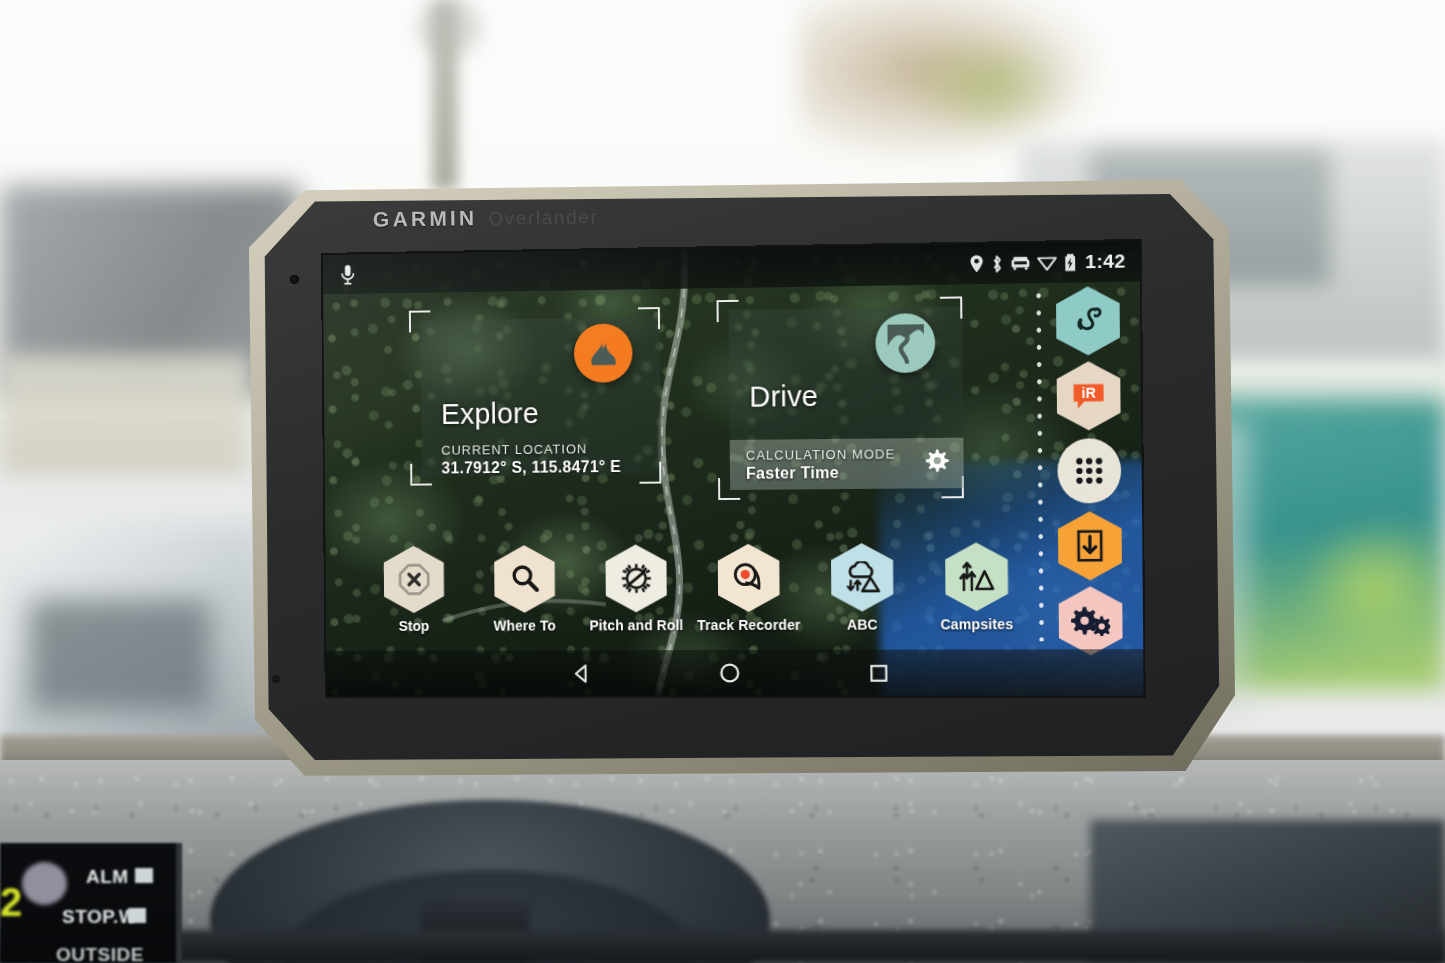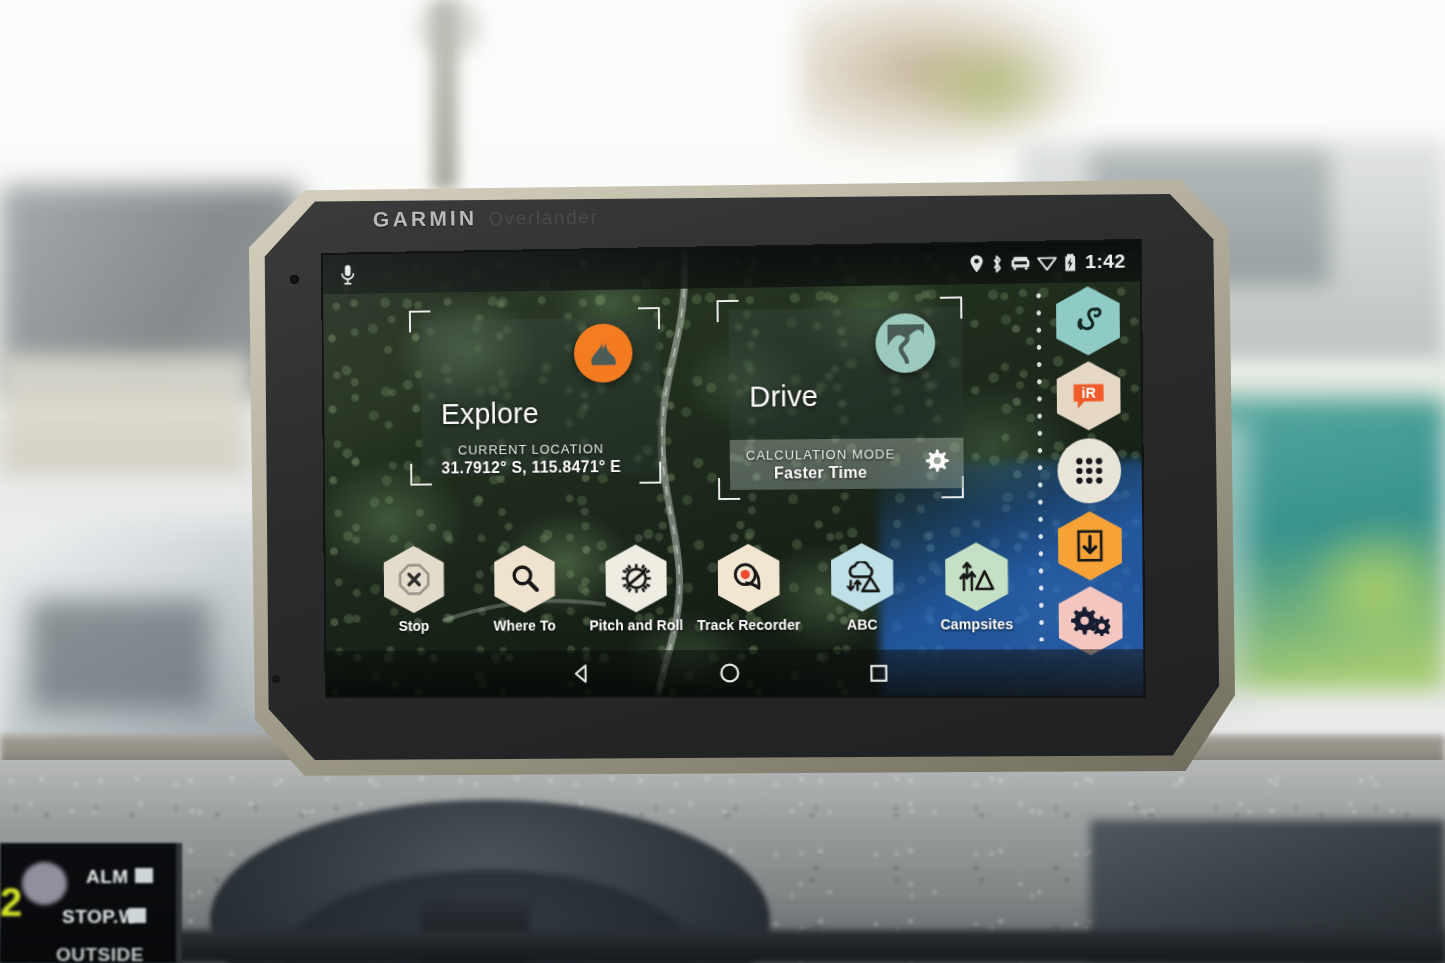--- a/index.html
+++ b/index.html
@@ -156,21 +156,21 @@
     position:absolute; left:22px; top:862px; width:45px; height:43px;
     background:#8f8f9d; border-radius:50%; filter:blur(2px);
   }
   .cluster-yellow {
     position:absolute; left:0px; top:880px; width:28px; height:40px;
     color:#d7e52a; font-size:40px; font-weight:bold; filter:blur(1.6px);
   }
 
   
   #device {
-    position:absolute; left:245px; top:175px; width:990px; height:605px;text-align:center;
+    position:absolute; left:245px; top:175px; width:990px; height:605px;
   }
   .dev-outer {
     position:absolute; inset:0;
     background:linear-gradient(160deg,#d7d2c0 0%,#b8b3a0 35%,#8e8a78 75%,#6e6b5c 100%);
     clip-path:polygon(6% 2.5%, 94.5% 0.8%, 99.4% 9%, 100% 86%, 95% 98.5%, 6% 99.3%, 1% 90%, 0.4% 12%);
     box-shadow:0 18px 40px rgba(0,0,0,.45);
   }
   .dev-bezel {
     position:absolute; left:12px; top:12px; right:12px; bottom:13px;
     background:linear-gradient(165deg,#3b3c3b 0%,#2b2c2c 40%,#1f2021 100%);

